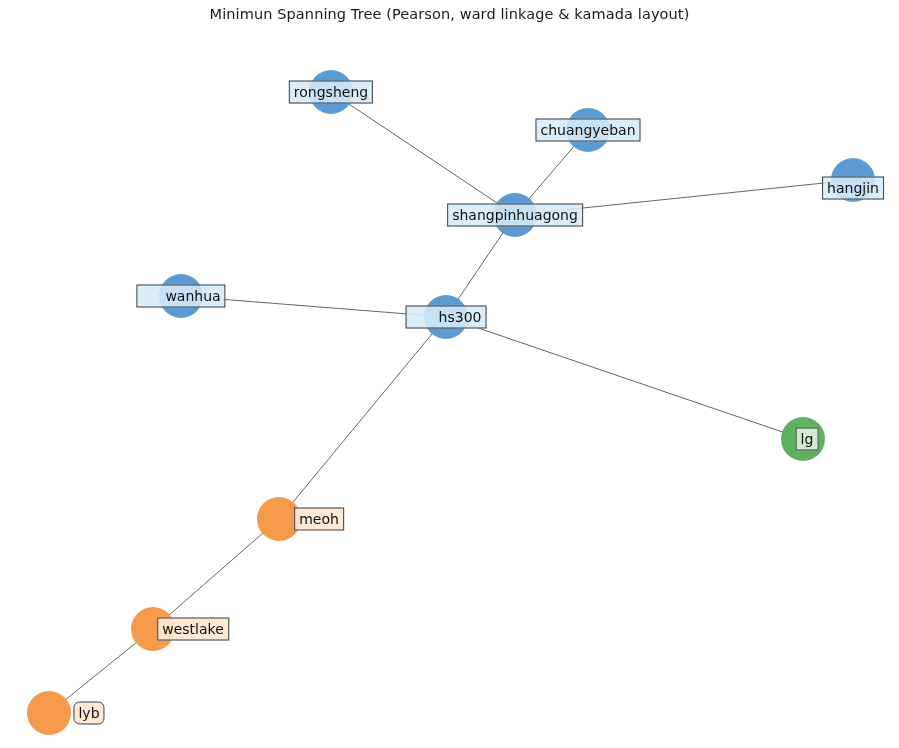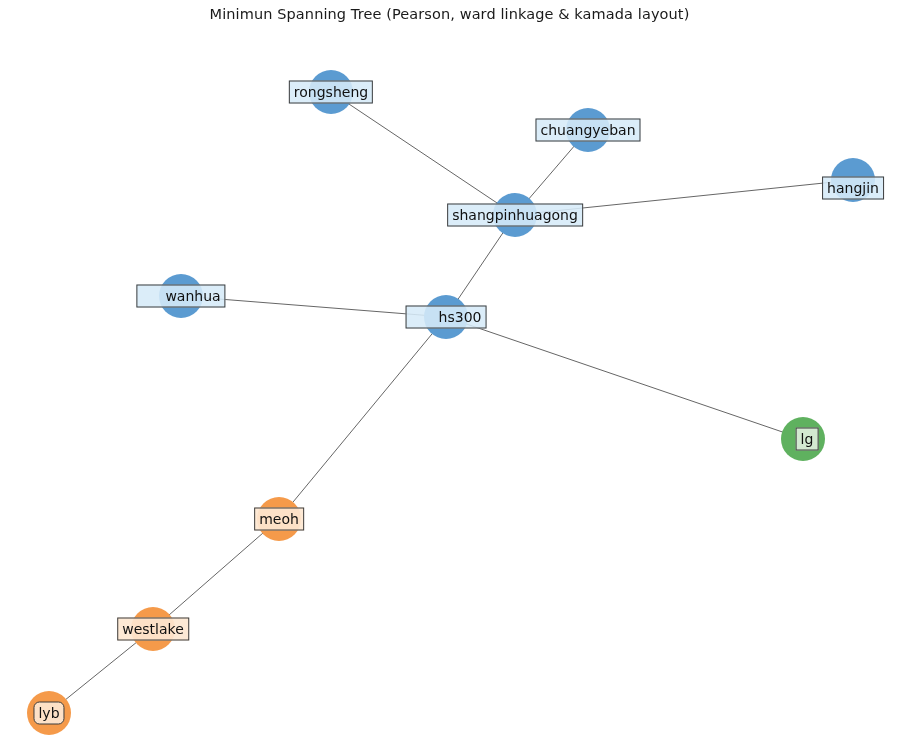--- a/index.html
+++ b/index.html
@@ -45,21 +45,21 @@
     font-family: "DejaVu Sans", sans-serif;
     color: #101010;
     line-height: 1.0;
     padding: 3px 4px 4px 4px;
     border: 1px solid #3c3c3c;
     white-space: nowrap;
     box-sizing: border-box;
   }
   .node-label.blue  { background: rgba(214,234,248,0.88); }
   .node-label.green { background: rgba(224,240,222,0.90); }
-  .node-label.orange{ background: rgba(253,231,209,0.92); }
+  .node-label.orange{ background: rgba(253,231,209,0.92); margin-left: 40px; }
 </style>
 </head>
 <body>
 
 <div id="figure">
 
   <div id="chart-title">Minimun Spanning Tree (Pearson, ward linkage &amp; kamada layout)</div>
 
   <svg id="graph-canvas" viewBox="0 0 899 748" xmlns="http://www.w3.org/2000/svg">
     <g id="edge-layer">

